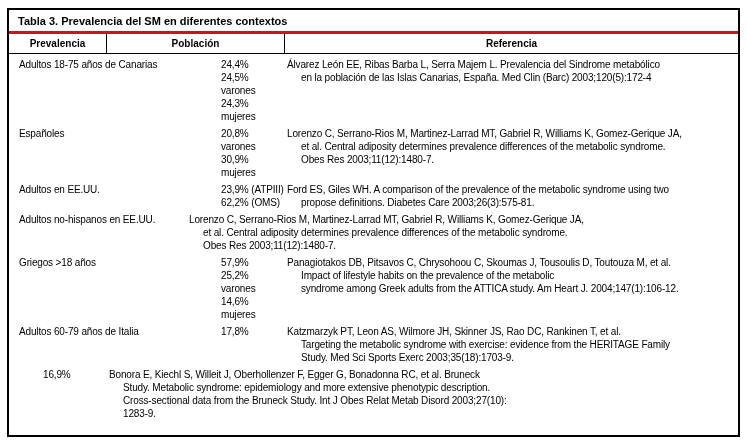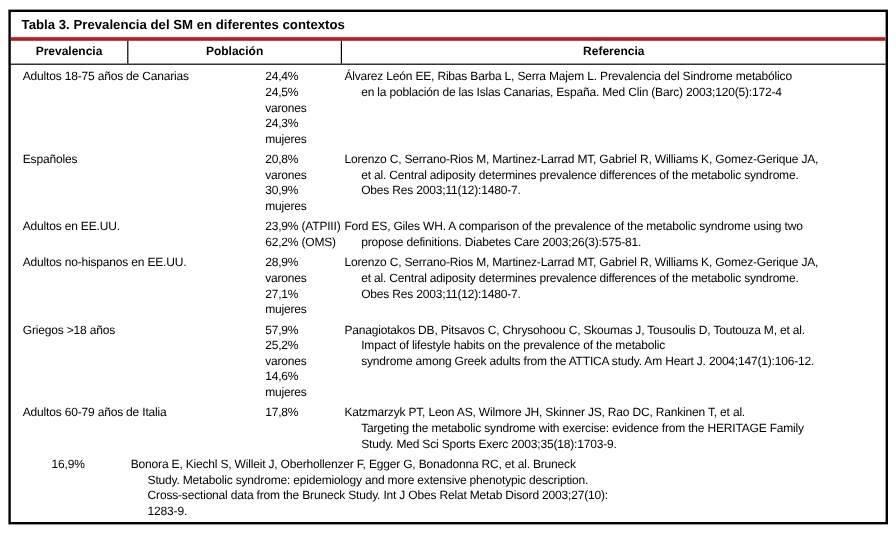--- a/index.html
+++ b/index.html
@@ -115,22 +115,20 @@
       <div class="tr">
         <div class="td col-a">Adultos en EE.UU.</div>
         <div class="td col-b">23,9% (ATPIII)
 62,2% (OMS)</div>
         <div class="td col-c">Ford ES, Giles WH. A comparison of the prevalence of the metabolic syndrome using two
 propose definitions. Diabetes Care 2003;26(3):575-81.</div>
       </div>
 
       <div class="tr">
         <div class="td col-a">Adultos no-hispanos en EE.UU.</div>
-        <div class="td col-b">28,9% varones
-27,1% mujeres</div>
         <div class="td col-c">Lorenzo C, Serrano-Rios M, Martinez-Larrad MT, Gabriel R, Williams K, Gomez-Gerique JA,
 et al. Central adiposity determines prevalence differences of the metabolic syndrome.
 Obes Res 2003;11(12):1480-7.</div>
       </div>
 
       <div class="tr">
         <div class="td col-a">Griegos &gt;18 años</div>
         <div class="td col-b">57,9%
 25,2% varones
 14,6% mujeres</div>

